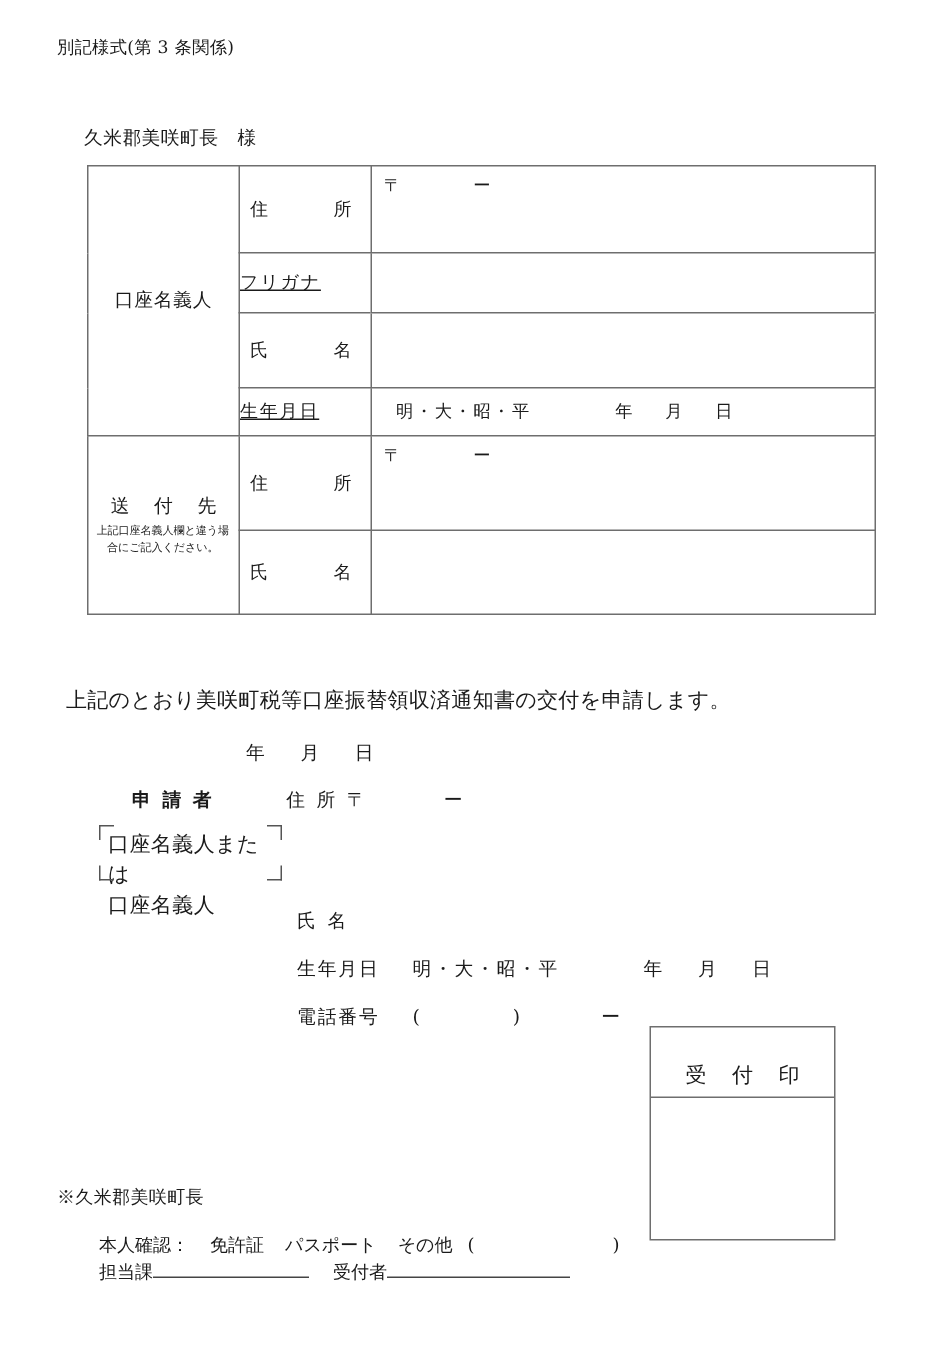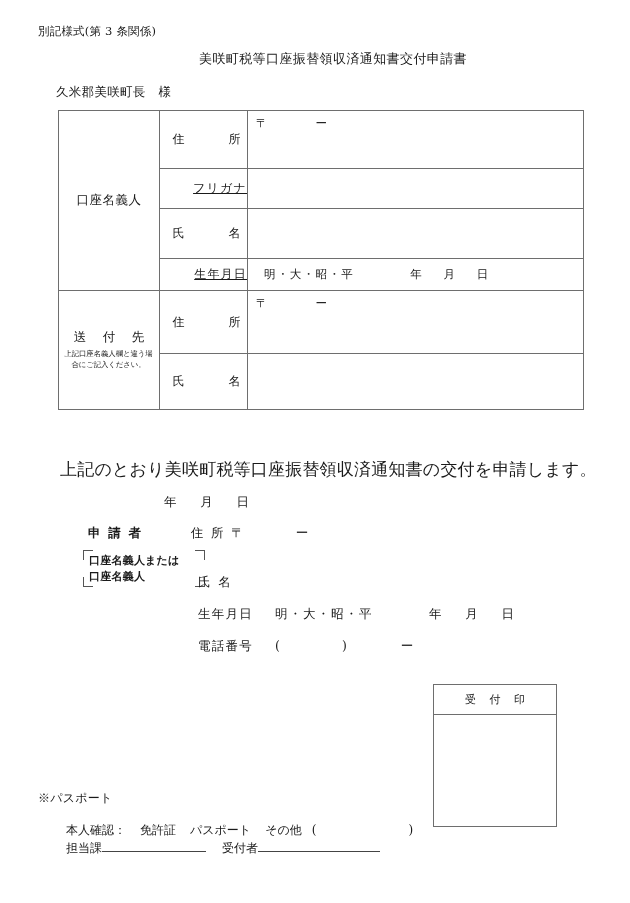--- a/index.html
+++ b/index.html
@@ -61,21 +61,21 @@
     border-collapse: collapse;
     table-layout: fixed;
   }
   .main-table td {
     border: 1px solid #6e6e6e;
     font-size: 12px;
     vertical-align: middle;
     padding: 0;
   }
   .c-group  { width: 100px; text-align: center; }
-  .c-label  { width: 87px;  text-align: right; }
+  .c-label  { width: 87px;  text-align: left; }
   .c-value  { width: 335px; }
 
   .lbl-spaced { letter-spacing: 0.55em; padding-left: 0.55em; display: inline-block; }
   .lbl-plain  { letter-spacing: 0.10em; display: inline-block; text-decoration: underline; }
 
   .group-name {
     font-size: 12.5px;
     letter-spacing: 0.04em;
     display: block;
   }
@@ -123,23 +123,23 @@
   .dob-line .era { letter-spacing: 0.12em; }
   .dob-line .ymd {
     display: inline-block;
     padding-left: 56px;
     letter-spacing: 1.9em;
   }
 
   
   .statement {
     position: absolute;
-    left: 60px;
+    left: 44px;
     top: 458px;
-    font-size: 17px;
+    font-size: 14px;
     letter-spacing: 0.2px;
     white-space: nowrap;
   }
   .date-line {
     position: absolute;
     left: 164px;
     top: 494px;
     font-size: 12.5px;
     letter-spacing: 1.9em;
     white-space: nowrap;
@@ -156,30 +156,29 @@
     display: inline-block;
     padding-left: 42px;
     letter-spacing: 0.62em;
   }
   .applicant-row .mark { letter-spacing: 0; }
   .applicant-row .dash2 { display: inline-block; padding-left: 52px; }
 
   
   .bracket-note {
     position: absolute;
-    left: 83px;
+    left: 66px;
     top: 550px;
     width: 122px;
     height: 37px;
-    font-size: 11px;
+    font-size: 14px;
     line-height: 1.45;
     padding: 3px 2px 2px 6px;
     box-sizing: border-box;
     letter-spacing: 0.02em;
-    font-weight: bold;
   }
   .bracket-note::before,
   .bracket-note::after {
     content: "";
     position: absolute;
     width: 9px;
     height: 9px;
   }
   .bracket-note::before {
     left: 0; top: 0;
@@ -206,20 +205,21 @@
     left: 0; bottom: 0;
     border-left: 1px solid #555;
     border-bottom: 1px solid #555;
   }
 
   .field-line {
     position: absolute;
     left: 198px;
     font-size: 12.5px;
     white-space: nowrap;
+    margin-top: 32px;
   }
   .f-name { top: 574px; }
   .f-dob  { top: 606px; }
   .f-tel  { top: 638px; }
 
   .field-line .fl-label { letter-spacing: 0.62em; display: inline-block; }
   .field-line .fl-label.plain { letter-spacing: 0.10em; }
   .field-line .era2 {
     display: inline-block;
     padding-left: 22px;
@@ -245,24 +245,25 @@
     width: 124px;
     height: 143px;
     border: 1px solid #6e6e6e;
     box-sizing: border-box;
   }
   .stamp-head {
     height: 30px;
     line-height: 30px;
     text-align: center;
     border-bottom: 1px solid #6e6e6e;
-    font-size: 11px;
+    font-size: 14px;
     letter-spacing: 0.45em;
     padding-left: 0.45em;
     box-sizing: border-box;
+    margin-top: 17px;
   }
   .stamp-body { height: 112px; }
 
   
   .footer-title {
     position: absolute;
     left: 38px;
     top: 790px;
     font-size: 12px;
     letter-spacing: 0.02em;
@@ -294,21 +295,20 @@
   .blank-a { width: 104px; }
   .blank-b { width: 122px; }
   .staff-row .sep { display: inline-block; width: 16px; }
 </style>
 </head>
 <body>
 
 <div class="page">
 
   <div class="form-id">別記様式(第 3 条関係)</div>
-  <div class="doc-title">美咲町税等口座振替領収済通知書交付申請書</div>
   <div class="addressee">久米郡美咲町長　様</div>
 
   <table class="main-table">
     <tbody>
 
       <tr>
         <td class="c-group" rowspan="4">
           <span class="group-name">口座名義人</span>
         </td>
         <td class="c-label cell-addr">
@@ -393,21 +393,21 @@
 
   <div class="field-line f-tel">
     <span class="fl-label plain">電話番号</span><span class="paren"><span>(</span><span class="gap"></span><span>)</span></span><span class="tel-dash">ー</span>
   </div>
 
   <div class="stamp-box">
     <div class="stamp-head">受 付 印</div>
     <div class="stamp-body"></div>
   </div>
 
-  <div class="footer-title">※パスポート</div>
+  <div class="footer-title">※久米郡美咲町長</div>
 
   <div class="id-check">
     <span>本人確認：</span><span class="opt">免許証</span><span class="opt">パスポート</span><span class="opt">その他</span><span class="paren-open">(</span><span class="paren-gap"></span><span>)</span>
   </div>
 
   <div class="staff-row">
     <span>担当課</span><span class="blank-line blank-a"></span><span class="sep"></span><span>受付者</span><span class="blank-line blank-b"></span>
   </div>
 
 </div>

